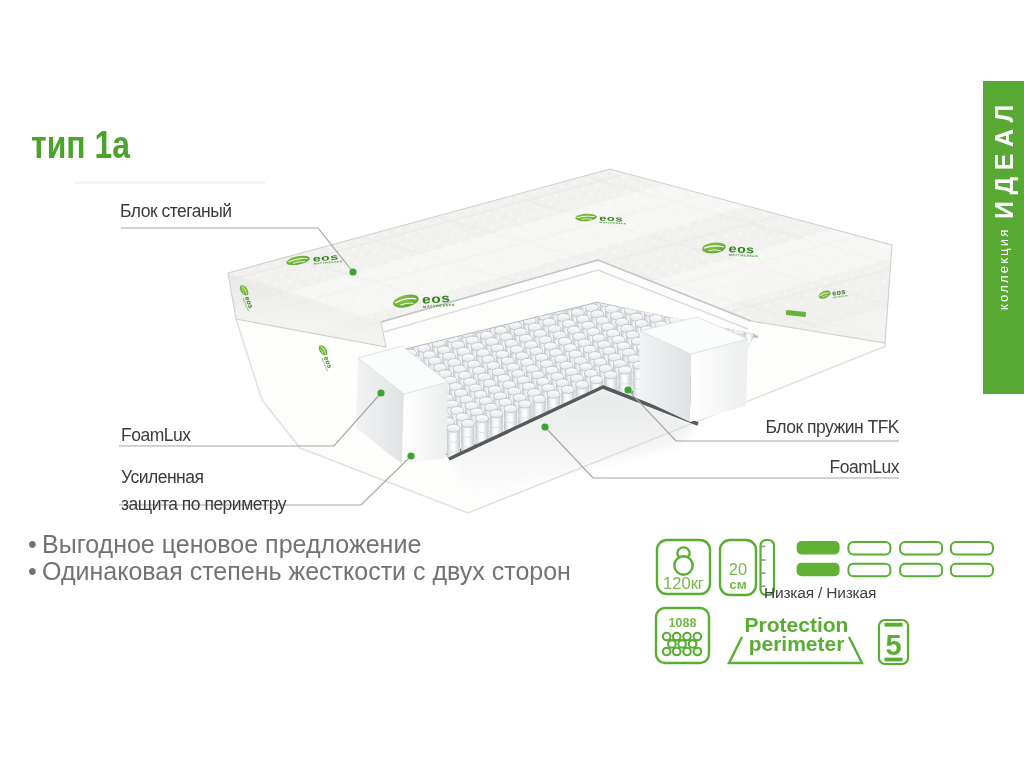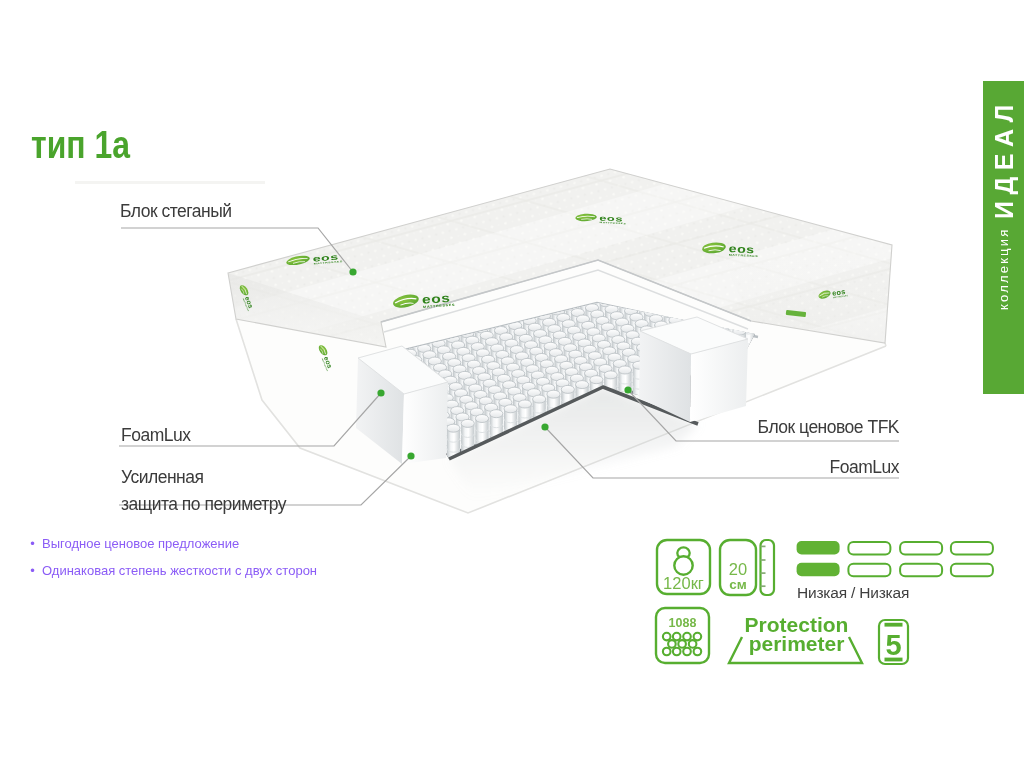--- a/index.html
+++ b/index.html
@@ -2184,18 +2184,18 @@
 <text x="893.5" y="654.5" text-anchor="middle" font-size="29" font-weight="bold" fill="#57ae30">5</text>
 <rect x="983" y="81" width="41" height="313" fill="#58a834"></rect>
 <text transform="translate(1007.5 310) rotate(-90)" font-size="13" letter-spacing="2.2" fill="#ffffff">коллекция</text>
 <text transform="translate(1012.5 219) rotate(-90)" font-size="25" font-weight="bold" letter-spacing="6.5" fill="#ffffff">ИДЕАЛ</text>
 </svg></div>
 <div class="abs" style="left:31px;top:124px;font-size:38px;font-weight:bold;color:#4aa42c;transform:scaleX(0.84);transform-origin:left top">тип 1а</div>
 <div class="abs" style="left:75px;top:181px;width:190px;height:3px;background:#f4f4f2"></div>
 <div class="abs lbl" style="left:120px;top:201px">Блок стеганый</div>
 <div class="abs lbl" style="left:121px;top:425px">FoamLux</div>
 <div class="abs lbl" style="left:121px;top:464px;line-height:27px">Усиленная<br>защита по периметру</div>
-<div class="abs lbl" style="right:125px;top:417px">Блок ценовое TFK</div>
+<div class="abs lbl" style="right:125px;top:417px">Блок пружин TFK</div>
 <div class="abs lbl" style="right:125px;top:457px">FoamLux</div>
-<div class="abs" style="left:797px;top:584px;font-size:15.5px;letter-spacing:-0.2px;color:#3f3f3f">Низкая / Низкая</div>
-<div class="abs" style="left:27px;top:531px;font-size:13px;color:#8b5cf6;line-height:26.5px">
+<div class="abs" style="left:764px;top:584px;font-size:15.5px;letter-spacing:-0.2px;color:#3f3f3f">Низкая / Низкая</div>
+<div class="abs" style="left:27px;top:531px;font-size:25px;color:#737373;line-height:26.5px">
 <div><span style="display:inline-block;width:19px;margin-left:-4px;text-align:center">•</span>Выгодное ценовое предложение</div>
 <div><span style="display:inline-block;width:19px;margin-left:-4px;text-align:center">•</span>Одинаковая степень жесткости с двух сторон</div>
 </div>
 </body></html>

